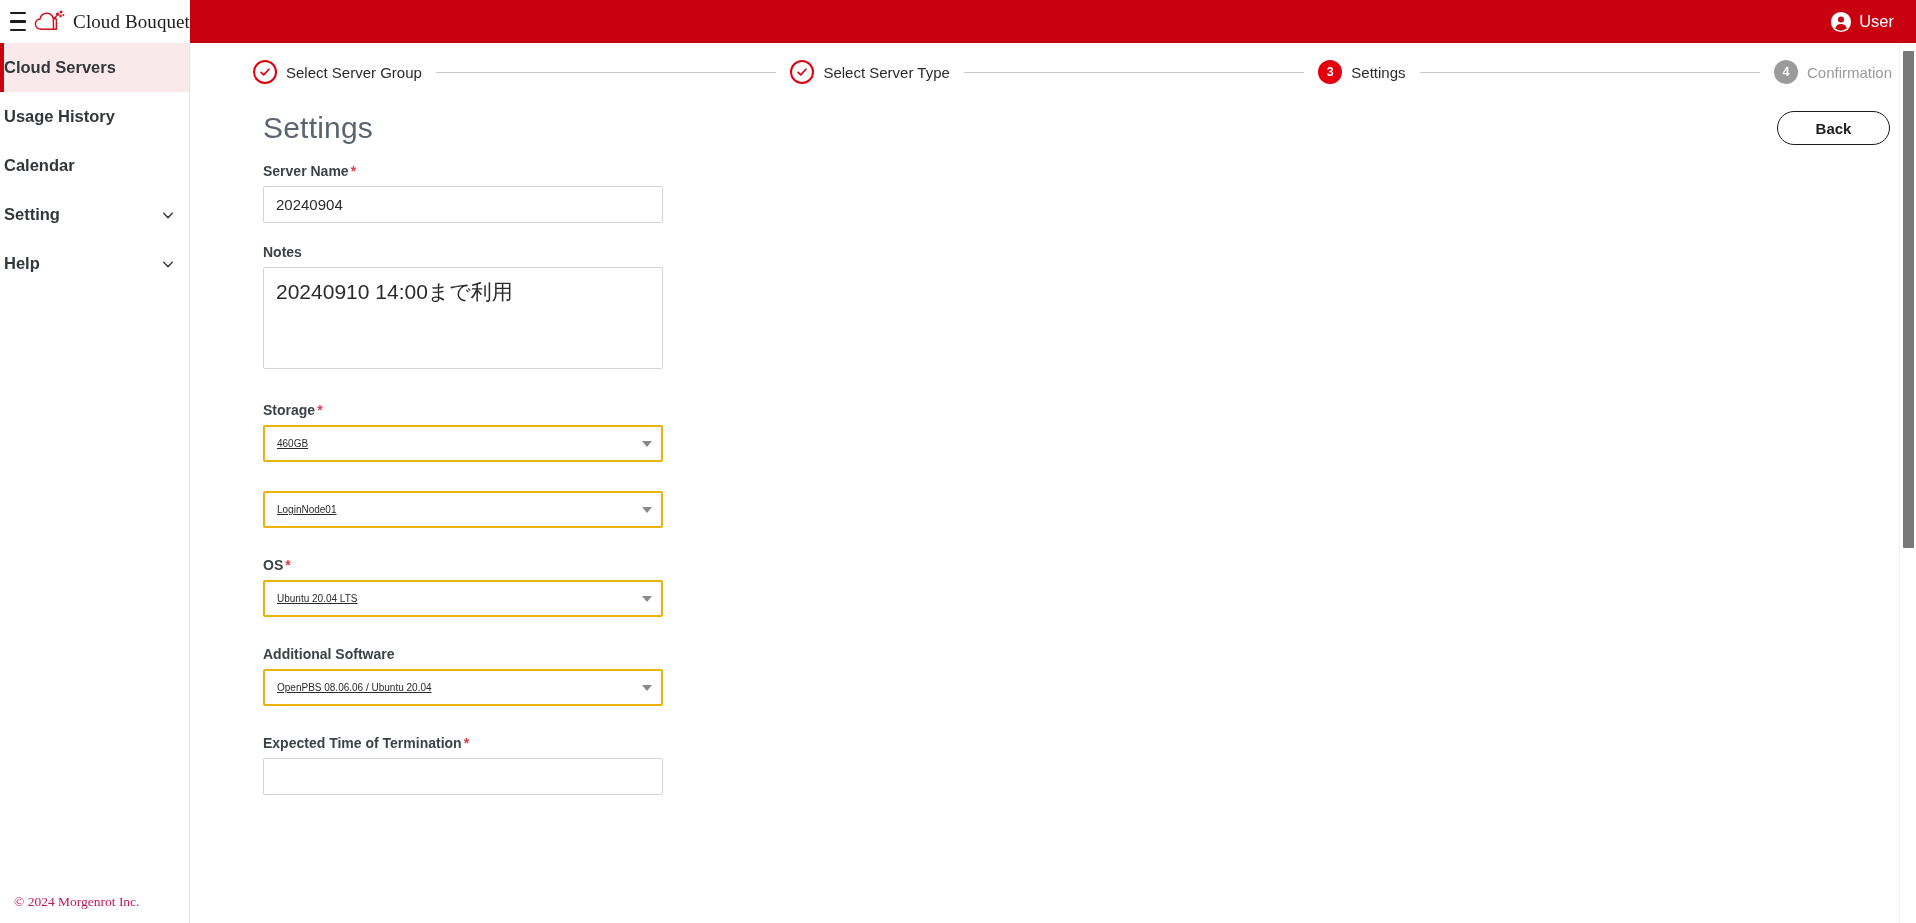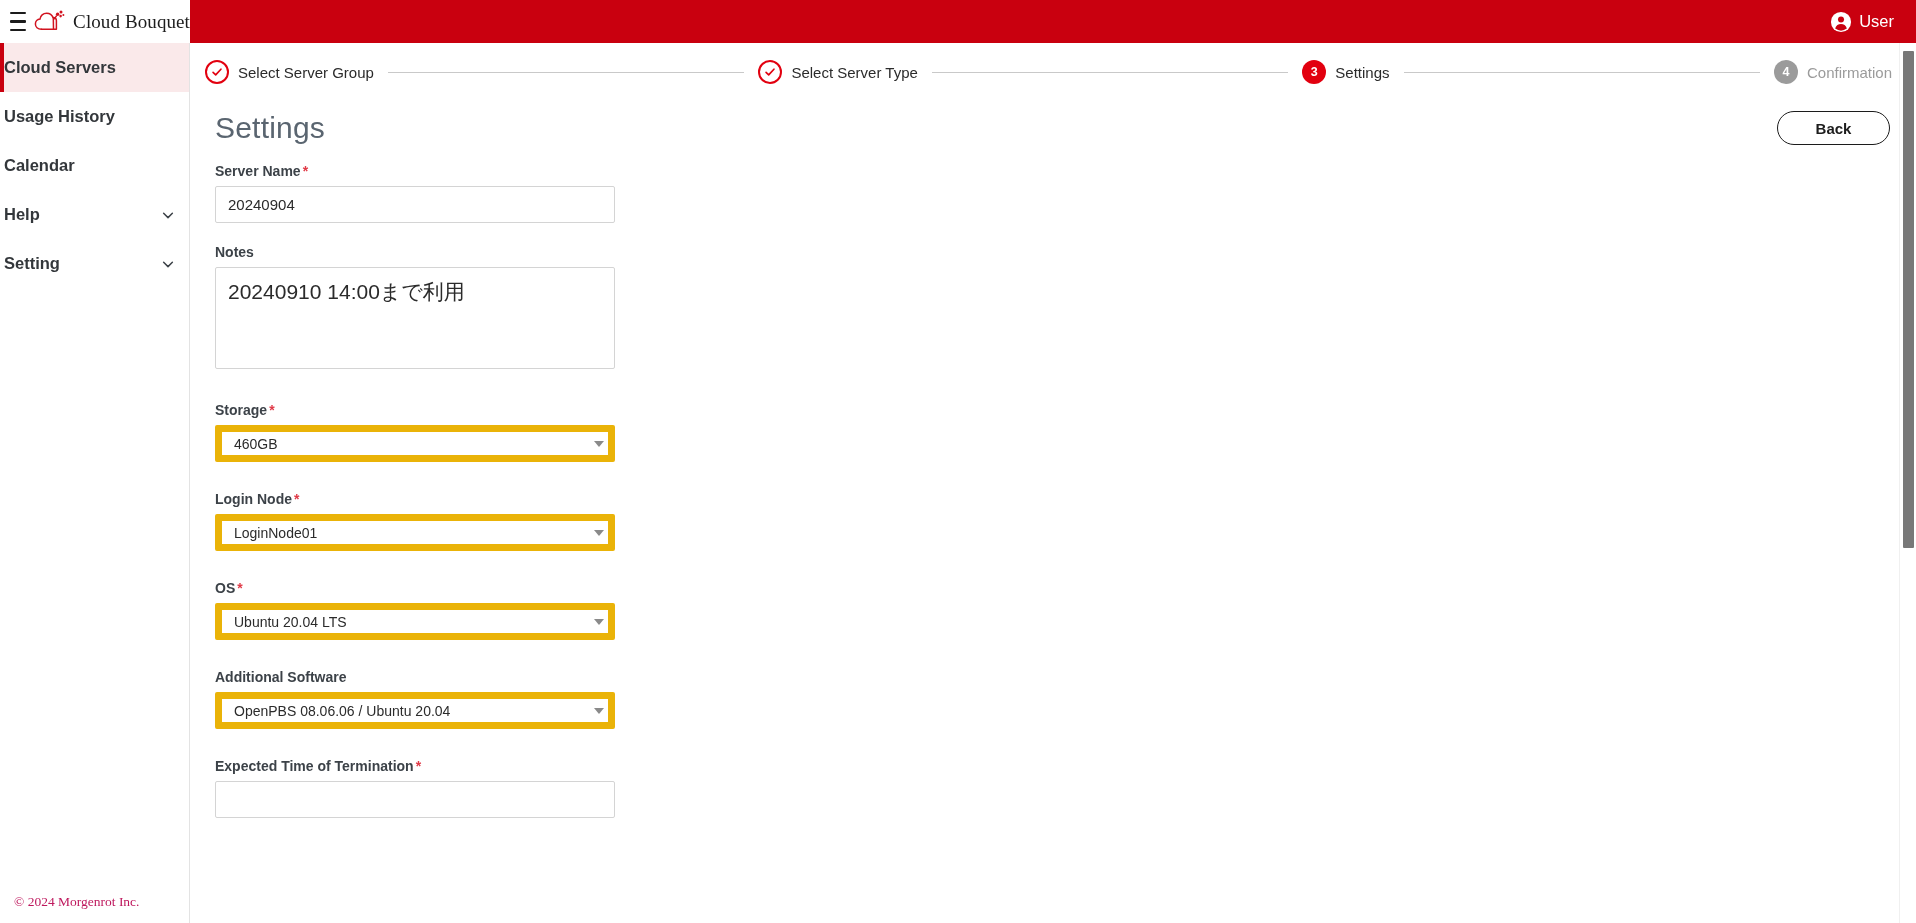--- a/index.html
+++ b/index.html
@@ -75,21 +75,21 @@
     position: absolute; left: 14px; bottom: 13px;
     font-size: 13.5px; color: #be185d;
     font-family: Liberation Serif, serif;
     white-space: nowrap;
   }
 
   
   .content {
     position: absolute; top: 43px; left: 191px;
     width: 1725px; height: 864px;
-    background: #ffffff; overflow: hidden;
+    background: #ffffff; overflow: hidden; padding-left: 48px;
   }
 
   
   .stepper {
     display: flex; align-items: center;
     height: 58px; padding: 0 24px 0 14px;
   }
   .step { display: flex; align-items: center; gap: 9px; flex: 0 0 auto; }
   .step-badge {
     width: 24px; height: 24px; border-radius: 50%;
@@ -150,26 +150,26 @@
     border-radius: 2px;
     font-size: 21px; color: #2b2b2b;
     padding: 10px 12px;
     resize: none;
     font-family: "Liberation Sans", sans-serif;
     outline: none; line-height: 1.35;
   }
   .sel-wrap { position: relative; width: 400px; height: 37px; }
   .sel-box {
     width: 400px; height: 37px;
-    border: 7px solid #eab308; background: #ffffff;
+    border: 2px solid #eab308; background: #ffffff;
     border-radius: 2px;
     display: flex; align-items: center;
     padding: 0 34px 0 12px;
-    font-size: 14px; color: #2b2b2b;
-    cursor: pointer; white-space: nowrap; overflow: hidden;
+    font-size: 10px; color: #2b2b2b;
+    cursor: pointer; white-space: nowrap; overflow: hidden; text-decoration: underline;
   }
   .sel-caret {
     position: absolute; right: 11px; top: 50%;
     transform: translateY(-50%);
     width: 0; height: 0;
     border-left: 5.5px solid transparent;
     border-right: 5.5px solid transparent;
     border-top: 6px solid #8a8a8a;
     pointer-events: none;
   }
@@ -227,27 +227,27 @@
   <div class="side-item active">
     <span>Cloud Servers</span>
   </div>
   <div class="side-item">
     <span>Usage History</span>
   </div>
   <div class="side-item">
     <span>Calendar</span>
   </div>
   <div class="side-item">
-    <span>Help</span>
+    <span>Setting</span>
     <svg class="chev" width="14" height="14" viewBox="0 0 16 16">
       <path d="M3 6 L8 11 L13 6" fill="none" stroke="#3c4248" stroke-width="1.7" stroke-linecap="round" stroke-linejoin="round"></path>
     </svg>
   </div>
   <div class="side-item">
-    <span>Setting</span>
+    <span>Help</span>
     <svg class="chev" width="14" height="14" viewBox="0 0 16 16">
       <path d="M3 6 L8 11 L13 6" fill="none" stroke="#3c4248" stroke-width="1.7" stroke-linecap="round" stroke-linejoin="round"></path>
     </svg>
   </div>
   <div class="footer-copy">© 2024 Morgenrot Inc.</div>
 </div>
 
 <div class="content">
 
   <div class="stepper">
@@ -306,23 +306,20 @@
       <label class="field-label">
         <span>Storage</span><span class="req">*</span>
       </label>
       <div class="sel-wrap">
         <div class="sel-box">460GB</div>
         <div class="sel-caret"></div>
       </div>
     </div>
 
     <div class="field spaced">
-      <label class="field-label">
-        <span>Login Node</span><span class="req">*</span>
-      </label>
       <div class="sel-wrap">
         <div class="sel-box">LoginNode01</div>
         <div class="sel-caret"></div>
       </div>
     </div>
 
     <div class="field spaced">
       <label class="field-label">
         <span>OS</span><span class="req">*</span>
       </label>

